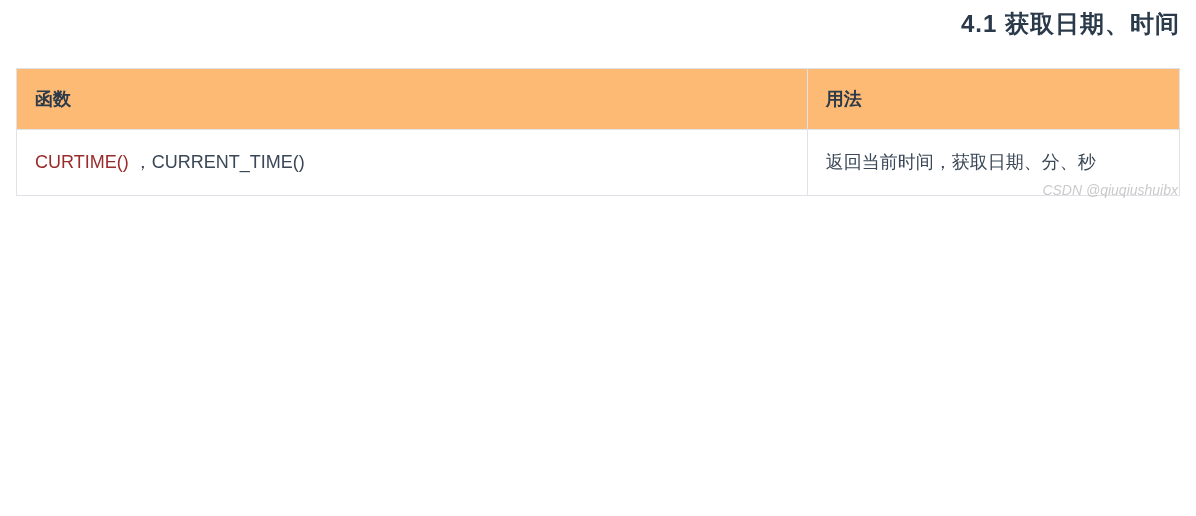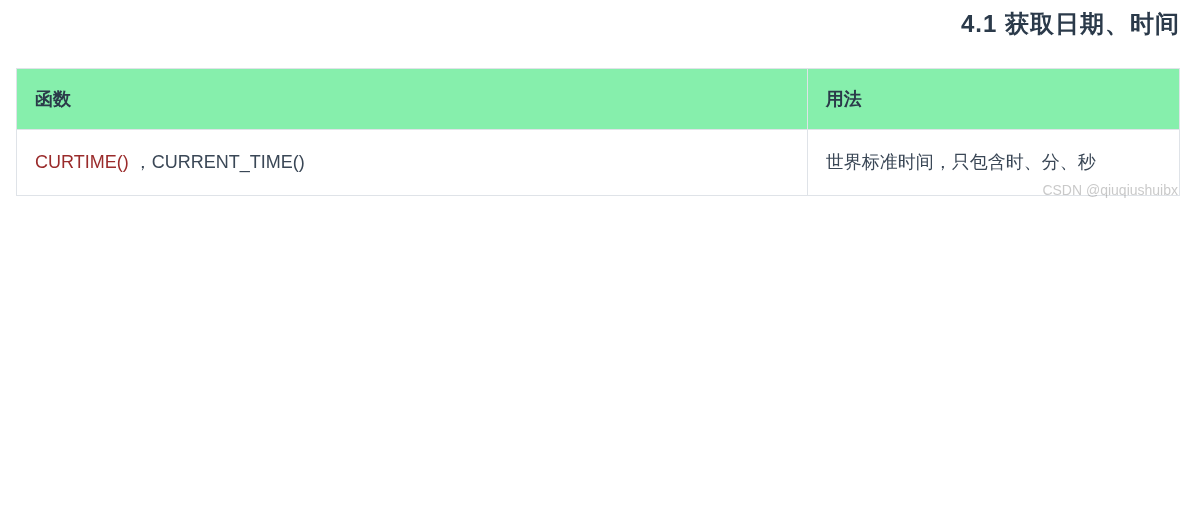--- a/index.html
+++ b/index.html
@@ -27,41 +27,42 @@
     table.doc-table th,
     table.doc-table td {
       border: 1px solid #dfe3e8;
       padding: 16px 18px;
       text-align: left;
       font-size: 18px;
       line-height: 1.8;
       vertical-align: middle;
     }
     table.doc-table th {
-      background: #86efac;
+      background: #fdba74;
       font-weight: 700;
       color: #2b3a4a;
       padding: 14px 18px;
     }
     table.doc-table td {
       color: #3a4756;
       font-weight: 400;
     }
     col.col-func { width: 68%; }
     col.col-usage { width: 32%; }
     .fn-red {
       color: #9a2b2b;
       font-weight: 400;
     }
     .watermark {
       position: absolute;
       right: 18px;
       bottom: 6px;
       color: rgba(100,100,100,0.35);
       font-size: 14px;
+      font-style: italic;
       pointer-events: none;
       user-select: none;
     }
   </style>
 </head>
 <body>
 
 <h2 class="section-heading">4.1 获取日期、时间</h2>
 
 <table class="doc-table">
@@ -71,18 +72,18 @@
   </colgroup>
   <thead>
     <tr>
       <th>函数</th>
       <th>用法</th>
     </tr>
   </thead>
   <tbody>
     <tr>
       <td><span class="fn-red">CURTIME()</span><span> ，CURRENT_TIME()</span></td>
-      <td>世界标准时间，只包含时、分、秒</td>
+      <td>返回当前时间，获取日期、分、秒</td>
     </tr>
   </tbody>
 </table>
 
 <div class="watermark">CSDN @qiuqiushuibx</div>
 
 </body></html>

